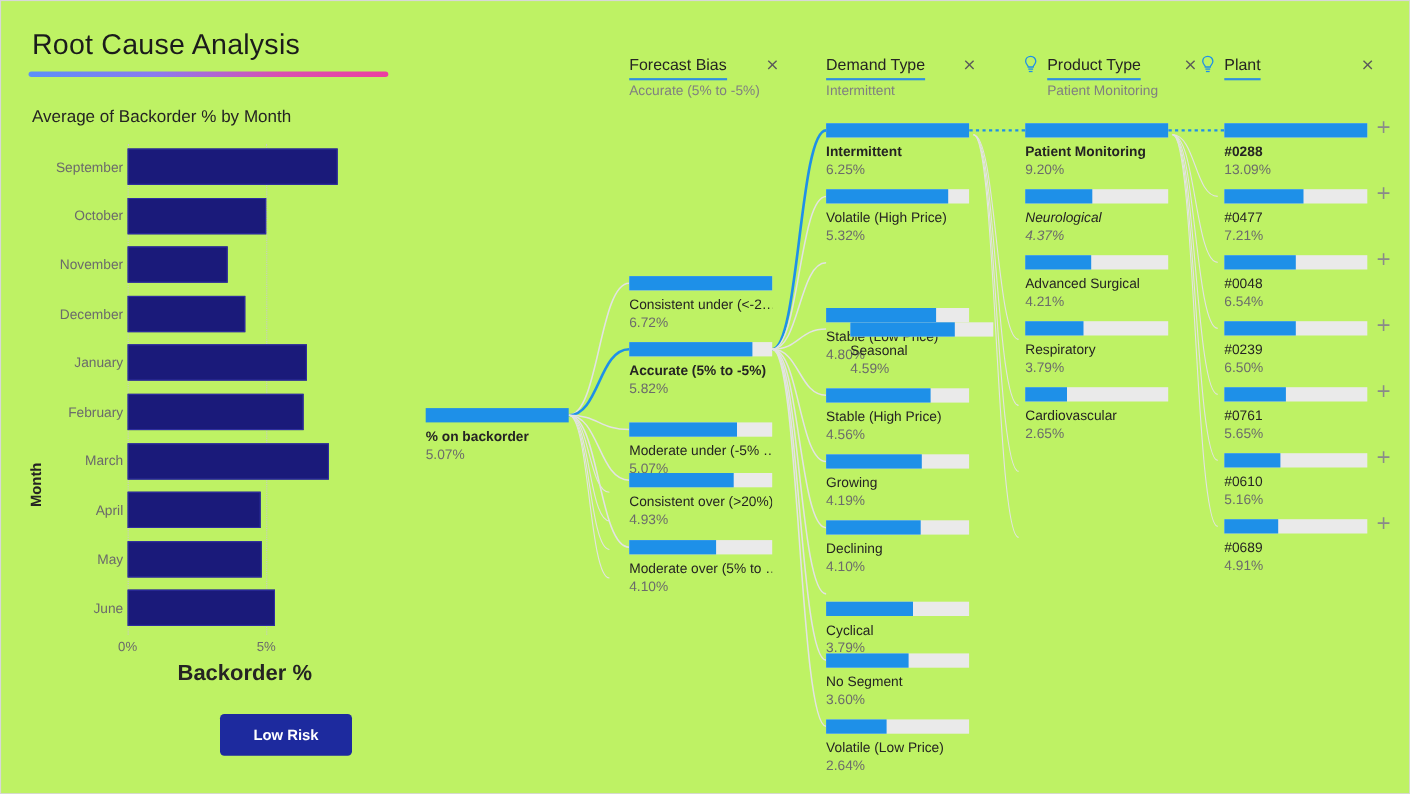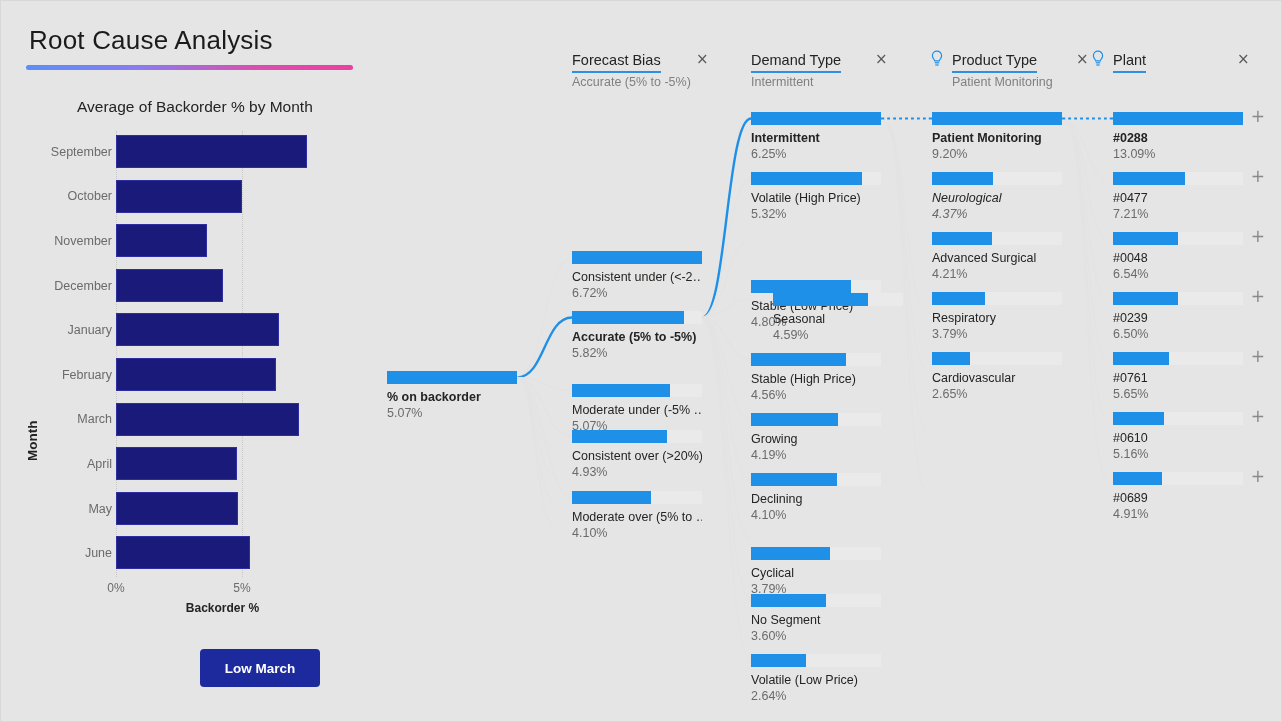--- a/index.html
+++ b/index.html
@@ -5,42 +5,42 @@
   html,body{margin:0;padding:0;}
   body{
     width:1282px;height:722px;
     background:#ffffff;
     font-family:"Liberation Sans","DejaVu Sans",sans-serif;
     overflow:hidden;
     position:relative;
   }
   #page{
     position:absolute;left:0;top:0;width:1282px;height:722px;
-    background:#e5e5e5;
+    background:#bef264;
     border:1px solid #d8d8d8;
     box-sizing:border-box;
   }
 
   
   #left-panel{position:absolute;left:0;top:0;width:370px;height:720px;}
 
   #page-title{
     position:absolute;left:28px;top:24px;
     font-size:26px;color:#1b1b1b;letter-spacing:.2px;
     white-space:nowrap;
   }
   #title-rule{
     position:absolute;left:25px;top:64px;width:327px;height:5px;
     background:linear-gradient(90deg,#5b8ff9 0%,#8a7bf0 35%,#d94fb0 70%,#ec3fa0 100%);
     border-radius:3px;
   }
 
   #chart-title{
     position:absolute;left:28px;top:97px;
-    font-size:15.5px;color:#252423;white-space:nowrap;margin-left:48px;
+    font-size:15.5px;color:#252423;white-space:nowrap;
   }
 
   
   #chart{position:absolute;left:28px;top:130px;width:300px;height:470px;}
   #axis-y-label{
     position:absolute;left:-4px;top:330px;
     transform:rotate(-90deg);transform-origin:0 0;
     font-size:13.5px;font-weight:bold;color:#252423;
   }
   .cat-row{position:absolute;left:0;width:300px;height:41.7px;}
@@ -58,21 +58,21 @@
     position:absolute;top:0;width:0;height:446px;
     border-left:1px dotted #c9c9c9;
   }
   #x-axis{position:absolute;left:0;top:446px;width:300px;height:40px;}
   .xtick{
     position:absolute;top:4px;font-size:12px;color:#6b6b6b;
     transform:translateX(-50%);
   }
   #axis-x-label{
     position:absolute;left:87px;top:24px;width:213px;text-align:center;
-    font-size:12px;font-weight:bold;color:#252423;
+    font-size:20px;font-weight:bold;color:#252423;
   }
 
   .risk-btn{
     position:absolute;top:648px;height:38px;width:120px;
     background:#1d2a9e;color:#ffffff;
     border:none;border-radius:4px;
     font-family:"Liberation Sans","DejaVu Sans",sans-serif;
     font-size:13.5px;font-weight:bold;
     cursor:pointer;
   }
@@ -184,21 +184,21 @@
         </div>
       <div id="x-axis">
         <div id="xticks-holder">
             <div class="xtick" style="left: 87px;">0%</div>
             <div class="xtick" style="left: 213.036px;">5%</div>
           </div>
         <div id="axis-x-label">Backorder %</div>
       </div>
     </div>
 
-    <button class="risk-btn" id="btn-low-risk">Low March</button>
+    <button class="risk-btn" id="btn-low-risk">Low Risk</button>
   </div>
 
   <div id="tree">
     <svg id="ribbons" width="1282" height="722" viewBox="0 0 1282 722">
         <path d="M 516 376.5 C 543.5 376.5, 543.5 256.5, 571 256.5" fill="none" stroke="#e3e3e3" stroke-width="1.4"></path>
         <path d="M 516 376.5 C 543.5 376.5, 543.5 316.5, 571 316.5" fill="none" stroke="#1e90e8" stroke-width="2.4"></path>
         <path d="M 516 376.5 C 543.5 376.5, 543.5 389.5, 571 389.5" fill="none" stroke="#e3e3e3" stroke-width="1.4"></path>
         <path d="M 516 376.5 C 543.5 376.5, 543.5 435.5, 571 435.5" fill="none" stroke="#e3e3e3" stroke-width="1.4"></path>
         <path d="M 516 376.5 C 543.5 376.5, 543.5 496.5, 571 496.5" fill="none" stroke="#e3e3e3" stroke-width="1.4"></path>
         <path d="M 516 376.5 C 534.5 376.5, 534.5 446.5, 553 446.5" fill="none" stroke="#e3e3e3" stroke-width="1"></path>

